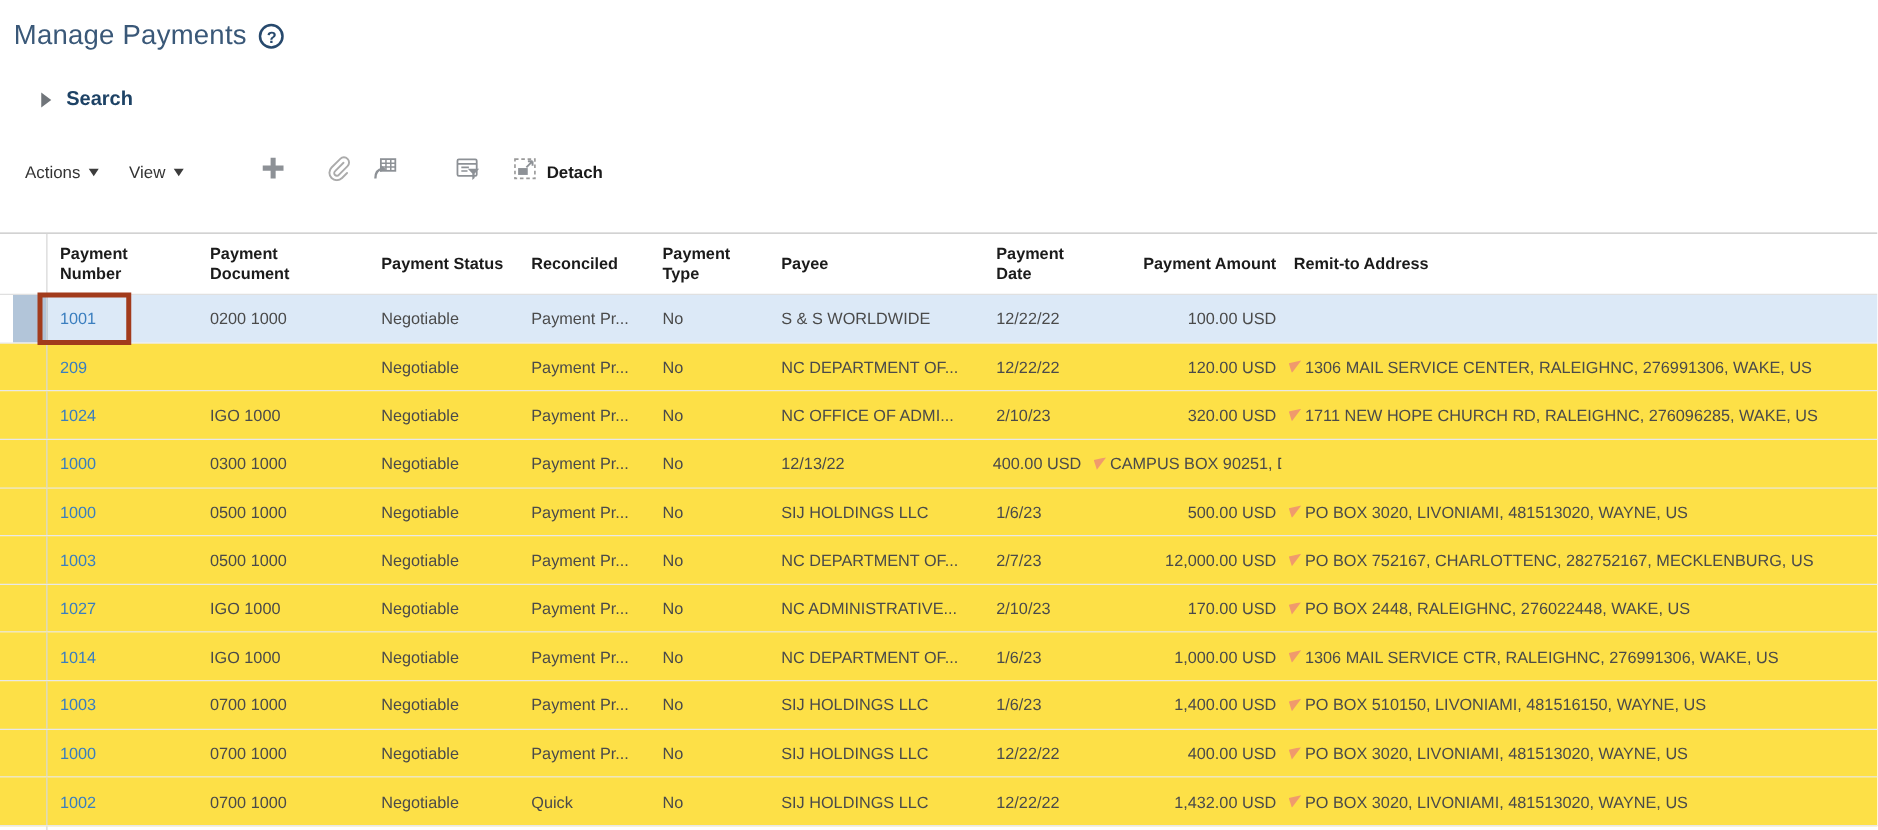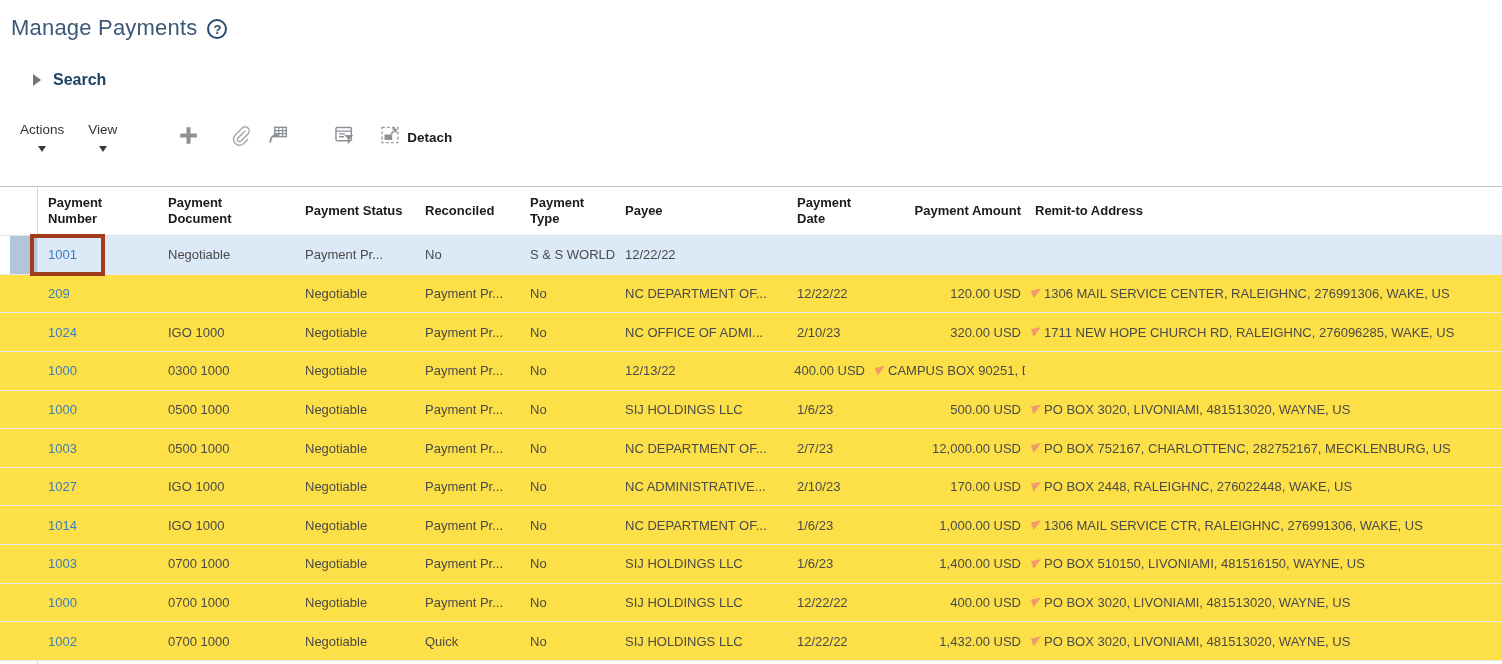--- a/index.html
+++ b/index.html
@@ -21,21 +21,21 @@
 
   
   .search-row{display:flex;align-items:center;gap:12px;margin:30px 0 0 33px;cursor:pointer;}
   .disclosure{width:0;height:0;border-left:8px solid #70757a;border-top:6px solid transparent;
     border-bottom:6px solid transparent;}
   .search-label{font-size:16px;font-weight:700;color:var(--navy);}
 
   
   .toolbar{display:flex;align-items:center;margin:34px 0 0 20px;height:28px;}
   .menu-btn{display:flex;align-items:center;gap:7px;font-size:13.5px;color:#333;
-    cursor:pointer;margin-right:24px;flex-direction:column;}
+    cursor:pointer;margin-right:24px;}
   .caret{width:0;height:0;border-top:6px solid #3c3c3c;border-left:4.5px solid transparent;
     border-right:4.5px solid transparent;margin-top:2px;}
   .tool-btn{display:flex;align-items:center;justify-content:center;width:30px;height:26px;
     cursor:pointer;margin-right:8px;}
   .tool-btn.first{margin-left:32px;}
   .detach-btn{display:flex;align-items:center;gap:6px;cursor:pointer;margin-left:12px;}
   .detach-label{font-size:13.5px;font-weight:700;color:#1a1a1a;}
 
   
   .table{position:absolute;left:0;top:186px;width:1502px;}
@@ -145,25 +145,27 @@
         <div class="hcell col-amount">Payment Amount</div>
         <div class="hcell col-remit">Remit-to Address</div>
       </div>
     <div>
         <div class="trow grid selected">
           <div class="cell col-selector"></div>
           <div class="cell col-number">
             <span class="link">1001</span>
           </div>
           <div class="annotation-box"></div>
+          <div class="cell col-document">0200 1000</div>
           <div class="cell col-status">Negotiable</div>
           <div class="cell col-type">Payment Pr...</div>
           <div class="cell col-reconciled">No</div>
           <div class="cell col-payee">S &amp; S WORLDWIDE</div>
           <div class="cell col-date">12/22/22</div>
+          <div class="cell col-amount">100.00 USD</div>
         </div>
         <div class="trow grid">
           <div class="cell col-selector"></div>
           <div class="cell col-number">
             <span class="link">209</span>
           </div>
           <div class="cell col-document"></div>
           <div class="cell col-status">Negotiable</div>
           <div class="cell col-type">Payment Pr...</div>
           <div class="cell col-reconciled">No</div>

